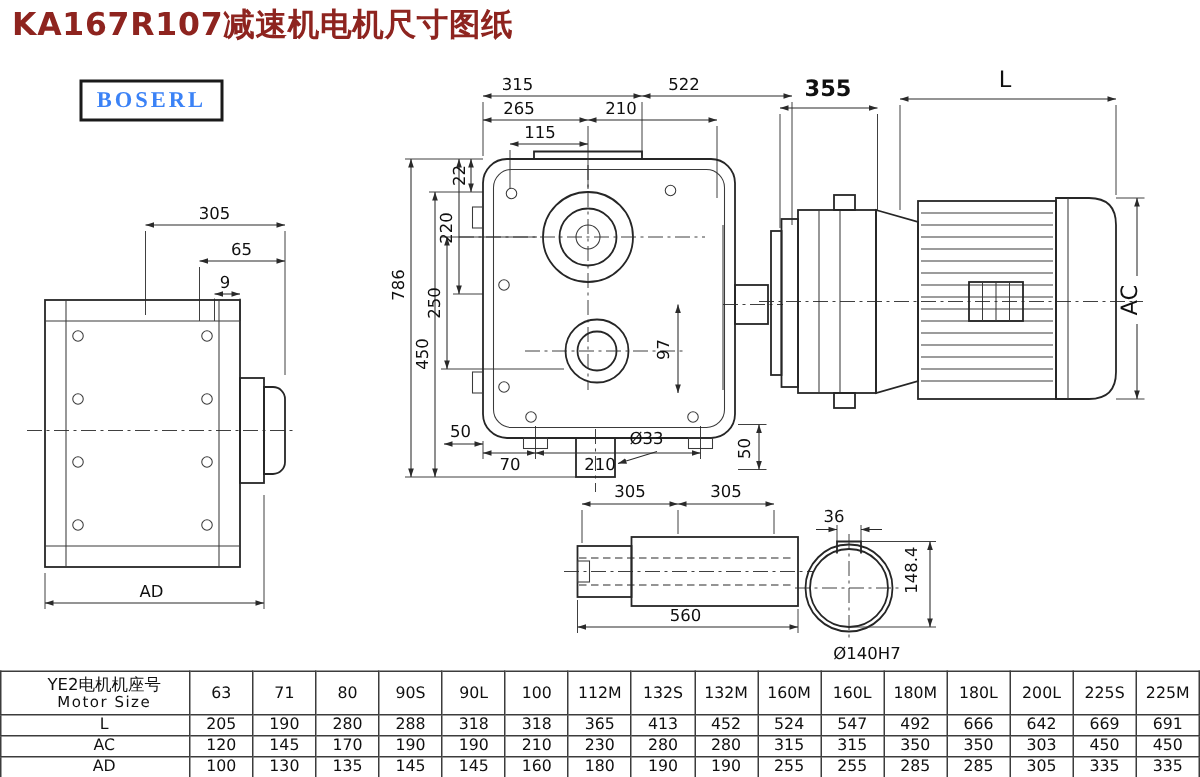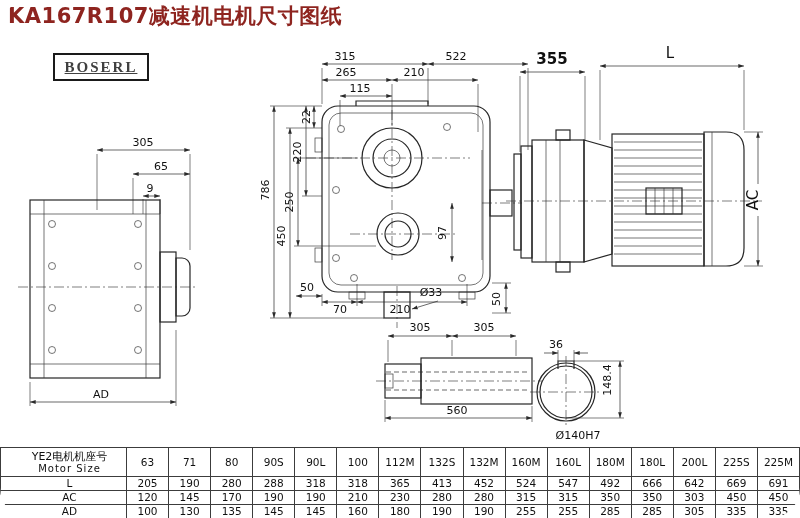--- a/index.html
+++ b/index.html
@@ -1,32 +1,31 @@
 <!DOCTYPE html>
 <html><head>
 <meta charset="utf-8">
 <style>
   html,body { margin:0; padding:0; background:#fff; }
   .stage {
     position:relative; width:800px; height:518px; background:#fff;
-    font-family:"DejaVu Sans", sans-serif; overflow:hidden;border-radius:30px;
+    font-family:"DejaVu Sans", sans-serif; overflow:hidden;
   }
   .title {
     position:absolute; left:8px; top:2px; margin:0;
     font-size:21px; font-weight:bold; color:#8e241f; letter-spacing:0.5px;
     font-family:"DejaVu Sans", sans-serif;
   }
   .brand-box {
     position:absolute; left:53px; top:53px; width:92px; height:24px;
     border:2px solid #1a1a1a; display:flex; align-items:center; justify-content:center;
   }
   .brand-box span {
-    color:#404040; font-weight:bold; font-size:15px; letter-spacing:2px;
+    color:#3b82f6; font-weight:bold; font-size:15px; letter-spacing:2px;
     font-family:"Liberation Serif", serif;
-    text-decoration:underline;
   }
   svg.draw { position:absolute; left:0; top:0; }
 
   
   .ln  { stroke:#262626; stroke-width:1.2; fill:none; }
   .lt  { stroke:#3a3a3a; stroke-width:0.7; fill:none; }
   .dim { stroke:#2a2a2a; stroke-width:0.7; fill:none;
          marker-start:url(#arr); marker-end:url(#arr); }
   .dimE{ stroke:#2a2a2a; stroke-width:0.7; fill:none; marker-end:url(#arr); }
   .ext { stroke:#2a2a2a; stroke-width:0.6; fill:none; }

